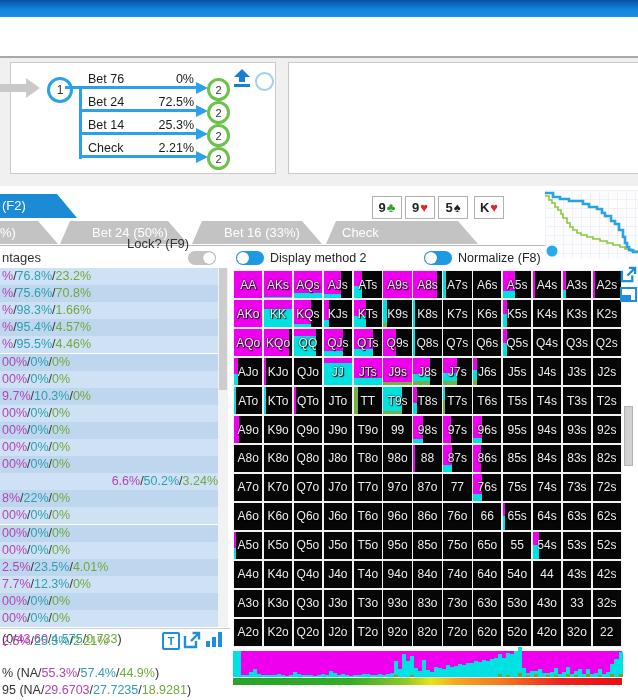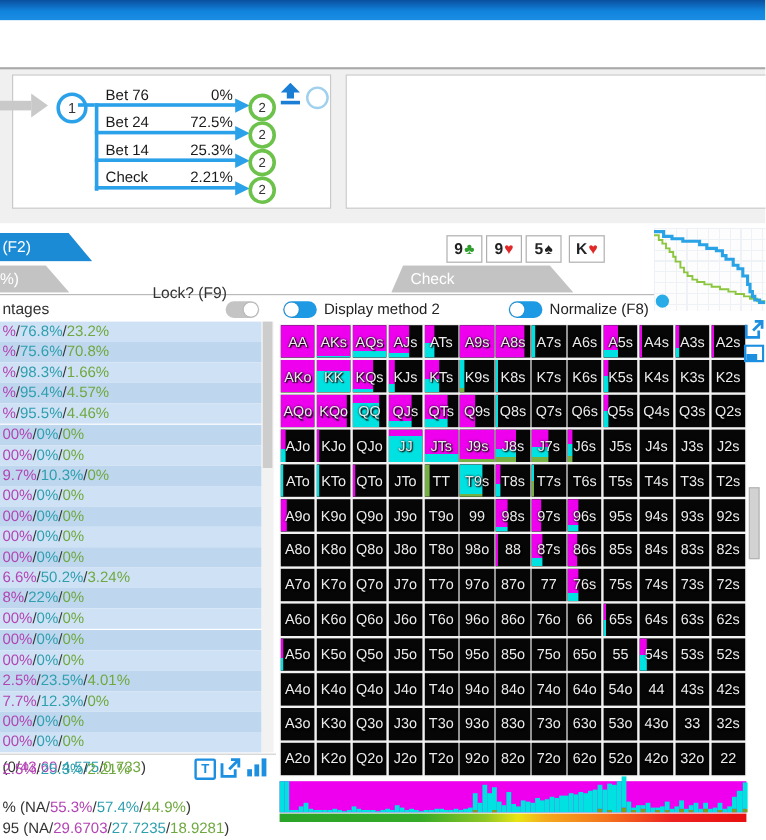--- a/index.html
+++ b/index.html
@@ -118,20 +118,22 @@
 
   <svg class="abs" style="left:232px;top:69px;" width="20" height="19" viewBox="0 0 20 19">
     <polygon points="10,0 18,8 13,8 13,13 7,13 7,8 2,8" fill="#1a7fd4"></polygon>
     <rect x="2" y="15" width="16" height="3" fill="#1a7fd4"></rect>
   </svg>
   <div class="abs spincircle"></div>
 
   <div class="abs tab tabblue slantR" style="left:-20px;top:194px;width:97px;padding-left:22px;box-sizing:border-box;"><span>(F2)</span></div>
 
   <div class="abs tab tabgray slantR" style="left:-52px;top:221px;width:110px;height:23px;line-height:23px;padding-left:52px;box-sizing:border-box;"><span>%)</span></div>
+  <div class="abs tab tabgray slantLR" style="left:60px;top:221px;width:128px;height:23px;line-height:23px;padding-left:32px;box-sizing:border-box;"><span>Bet 24 (50%)</span></div>
+  <div class="abs tab tabgray slantLR" style="left:192px;top:221px;width:130px;height:23px;line-height:23px;padding-left:32px;box-sizing:border-box;"><span>Bet 16 (33%)</span></div>
   <div class="abs tab tabgray slantLR" style="left:326px;top:221px;width:152px;height:23px;line-height:23px;padding-left:16px;box-sizing:border-box;"><span>Check</span></div>
   <div class="abs hline2"></div>
 
   <div class="abs" style="left:372px;top:196px;display:flex;" id="boardCards">
       <div class="card">
         <span>9</span>
         <span class="suit" style="color: rgb(47, 158, 47);">♣</span>
       </div>
       <div class="card" style="margin-left: 3px;">
         <span>9</span>
@@ -167,21 +169,21 @@
       <div class="lrow" style="top: 302.2px; background: rgb(207, 226, 245);"><span class="cm">%</span><span class="cd">/</span><span class="ct">98.3%</span><span class="cd">/</span><span class="cg">1.66%</span></div>
       <div class="lrow" style="top: 319.3px; background: rgb(190, 215, 239);"><span class="cm">%</span><span class="cd">/</span><span class="ct">95.4%</span><span class="cd">/</span><span class="cg">4.57%</span></div>
       <div class="lrow" style="top: 336.4px; background: rgb(207, 226, 245);"><span class="cm">%</span><span class="cd">/</span><span class="ct">95.5%</span><span class="cd">/</span><span class="cg">4.46%</span></div>
       <div class="lrow" style="top: 353.5px; background: rgb(190, 215, 239);"><span class="cm">00%</span><span class="cd">/</span><span class="ct">0%</span><span class="cd">/</span><span class="cg">0%</span></div>
       <div class="lrow" style="top: 370.6px; background: rgb(207, 226, 245);"><span class="cm">00%</span><span class="cd">/</span><span class="ct">0%</span><span class="cd">/</span><span class="cg">0%</span></div>
       <div class="lrow" style="top: 387.7px; background: rgb(190, 215, 239);"><span class="cm">9.7%</span><span class="cd">/</span><span class="ct">10.3%</span><span class="cd">/</span><span class="cg">0%</span></div>
       <div class="lrow" style="top: 404.8px; background: rgb(207, 226, 245);"><span class="cm">00%</span><span class="cd">/</span><span class="ct">0%</span><span class="cd">/</span><span class="cg">0%</span></div>
       <div class="lrow" style="top: 421.9px; background: rgb(190, 215, 239);"><span class="cm">00%</span><span class="cd">/</span><span class="ct">0%</span><span class="cd">/</span><span class="cg">0%</span></div>
       <div class="lrow" style="top: 439px; background: rgb(207, 226, 245);"><span class="cm">00%</span><span class="cd">/</span><span class="ct">0%</span><span class="cd">/</span><span class="cg">0%</span></div>
       <div class="lrow" style="top: 456.1px; background: rgb(190, 215, 239);"><span class="cm">00%</span><span class="cd">/</span><span class="ct">0%</span><span class="cd">/</span><span class="cg">0%</span></div>
-      <div class="lrow" style="top: 473.2px; background: rgb(207, 226, 245);"><span class="cm">6.6%</span><span class="cd">/</span><span class="ct">50.2%</span><span class="cd">/</span><span class="cg">3.24%</span></div>
+      <div class="lrow" style="top: 473.2px; background: rgb(207, 226, 245); text-align: right;"><span class="cm">6.6%</span><span class="cd">/</span><span class="ct">50.2%</span><span class="cd">/</span><span class="cg">3.24%</span></div>
       <div class="lrow" style="top: 490.3px; background: rgb(190, 215, 239);"><span class="cm">8%</span><span class="cd">/</span><span class="ct">22%</span><span class="cd">/</span><span class="cg">0%</span></div>
       <div class="lrow" style="top: 507.4px; background: rgb(207, 226, 245);"><span class="cm">00%</span><span class="cd">/</span><span class="ct">0%</span><span class="cd">/</span><span class="cg">0%</span></div>
       <div class="lrow" style="top: 524.5px; background: rgb(190, 215, 239);"><span class="cm">00%</span><span class="cd">/</span><span class="ct">0%</span><span class="cd">/</span><span class="cg">0%</span></div>
       <div class="lrow" style="top: 541.6px; background: rgb(207, 226, 245);"><span class="cm">00%</span><span class="cd">/</span><span class="ct">0%</span><span class="cd">/</span><span class="cg">0%</span></div>
       <div class="lrow" style="top: 558.7px; background: rgb(190, 215, 239);"><span class="cm">2.5%</span><span class="cd">/</span><span class="ct">23.5%</span><span class="cd">/</span><span class="cg">4.01%</span></div>
       <div class="lrow" style="top: 575.8px; background: rgb(207, 226, 245);"><span class="cm">7.7%</span><span class="cd">/</span><span class="ct">12.3%</span><span class="cd">/</span><span class="cg">0%</span></div>
       <div class="lrow" style="top: 592.9px; background: rgb(190, 215, 239);"><span class="cm">00%</span><span class="cd">/</span><span class="ct">0%</span><span class="cd">/</span><span class="cg">0%</span></div>
       <div class="lrow" style="top: 610px; background: rgb(207, 226, 245);"><span class="cm">00%</span><span class="cd">/</span><span class="ct">0%</span><span class="cd">/</span><span class="cg">0%</span></div>
     </div>
   <div class="abs sbtrack"></div>

